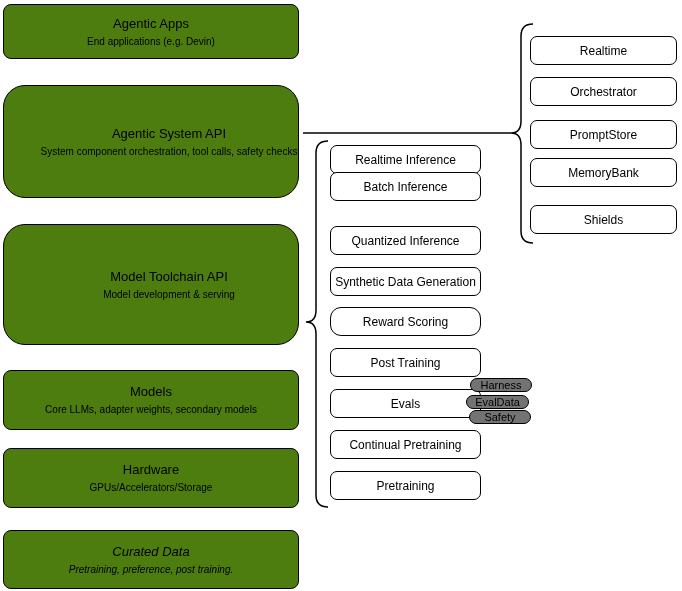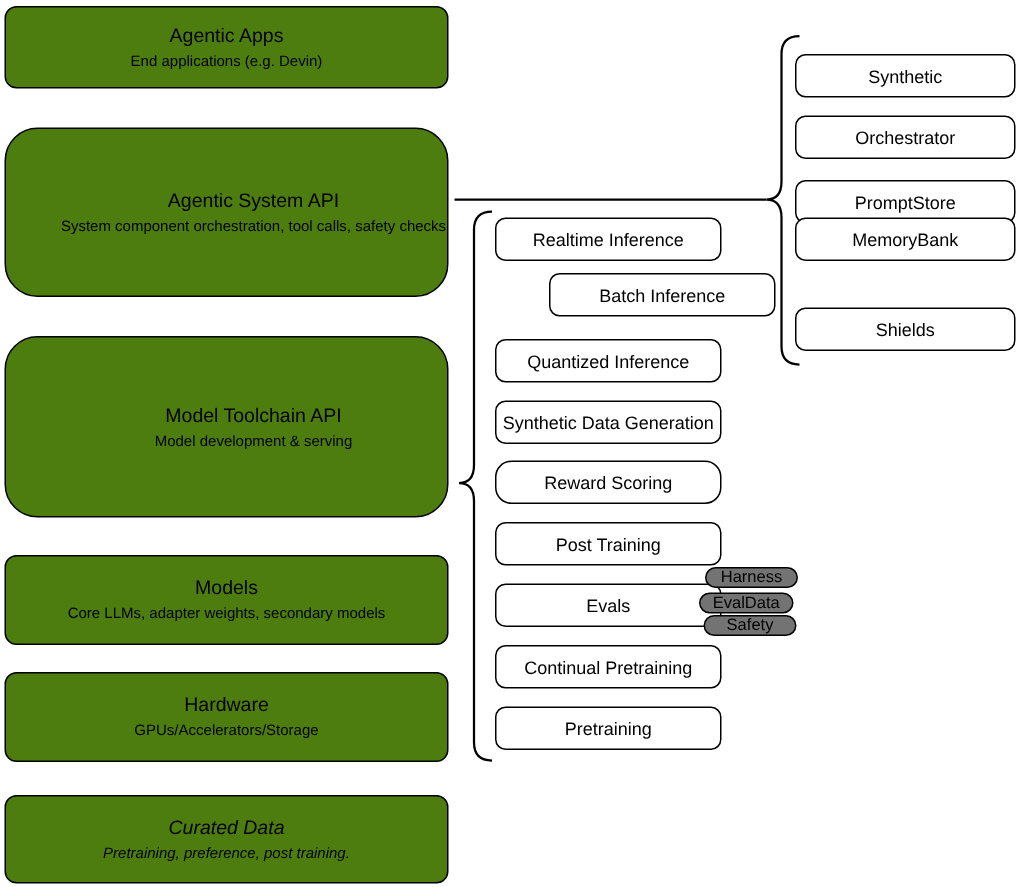--- a/index.html
+++ b/index.html
@@ -90,32 +90,32 @@
     <div class="title">Hardware</div>
     <div class="subtitle">GPUs/Accelerators/Storage</div>
   </div>
 
   <div class="bigbox r-small" style="top:530px; height:59px;font-style:italic;">
     <div class="title">Curated Data</div>
     <div class="subtitle">Pretraining, preference, post training.</div>
   </div>
 
   <div class="node mid-node" style="top:145px;">Realtime Inference</div>
-  <div class="node mid-node" style="top:182px;margin-left:36px;">Batch Inference</div>
+  <div class="node mid-node" style="top:172px;">Batch Inference</div>
   <div class="node mid-node" style="top:226px;">Quantized Inference</div>
   <div class="node mid-node" style="top:267px;">Synthetic Data Generation</div>
   <div class="node mid-node" style="top:307px;border-radius:11px;">Reward Scoring</div>
   <div class="node mid-node" style="top:348px;">Post Training</div>
   <div class="node mid-node" style="top:389px;">Evals</div>
   <div class="node mid-node" style="top:430px;">Continual Pretraining</div>
   <div class="node mid-node" style="top:471px;">Pretraining</div>
 
   <div class="pill" style="left:470px; top:378px; width:62px;">Harness</div>
   <div class="pill" style="left:466px; top:395px; width:63px;">EvalData</div>
   <div class="pill" style="left:469px; top:410px; width:62px;">Safety</div>
 
-  <div class="node right-node" style="top:36px;">Synthetic</div>
+  <div class="node right-node" style="top:36px;">Realtime</div>
   <div class="node right-node" style="top:77px;">Orchestrator</div>
   <div class="node right-node" style="top:120px;">PromptStore</div>
-  <div class="node right-node" style="top:145px;">MemoryBank</div>
+  <div class="node right-node" style="top:158px;">MemoryBank</div>
   <div class="node right-node" style="top:205px;">Shields</div>
 
 </div>
 
 </body></html>

